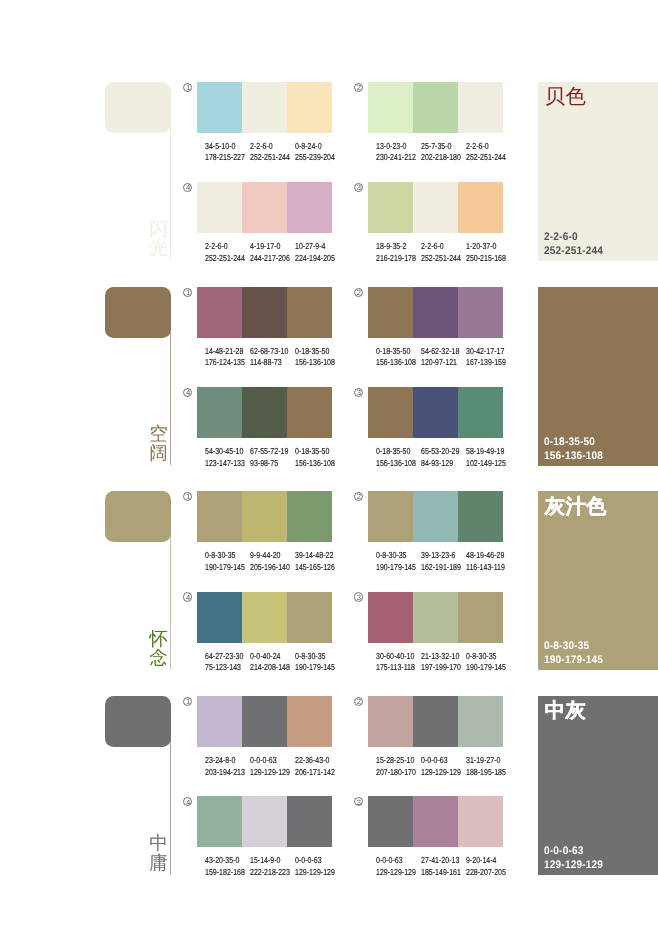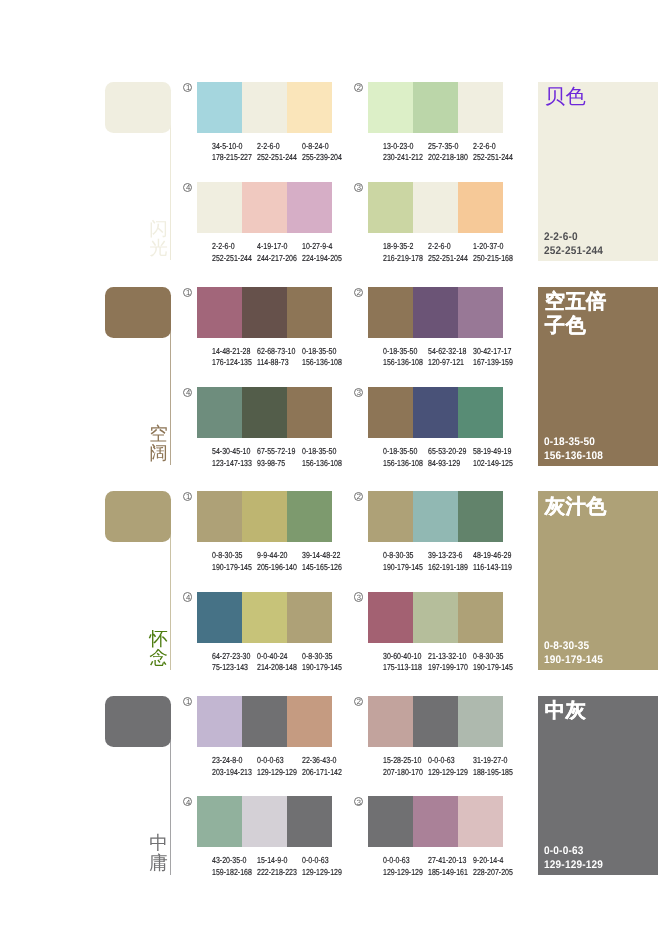--- a/index.html
+++ b/index.html
@@ -17,21 +17,21 @@
                word-break:break-all;overflow-wrap:anywhere;transform:translateZ(0);
                font-family:"Liberation Sans",sans-serif;}
 
   .group{position:absolute;width:135px;height:51px;}
   .idx{position:absolute;left:-14px;top:0.8px;width:9.1px;height:9.1px;
        border:0.85px solid #707070;border-radius:50%;box-sizing:border-box;}
   .idx-digit{position:absolute;left:-0.6px;top:-0.7px;width:9.1px;
              font-size:7.7px;line-height:9.1px;text-align:center;color:#5c5c5c;
              font-family:"Liberation Sans",sans-serif;transform:translateZ(0);}
   .sw{position:absolute;top:0;width:45px;height:51px;}
-  .caps{position:absolute;left:15px;top:59px;width:170px;height:26px;}
+  .caps{position:absolute;left:8px;top:59px;width:170px;height:26px;}
   .capcol{position:absolute;top:0;font-size:8.7px;line-height:11.4px;
           color:#1d1d21;white-space:nowrap;letter-spacing:0px;
           -webkit-text-stroke:0.16px #1d1d21;
           transform:scaleX(0.81) translateZ(0);transform-origin:0 0;}
 
   .panel{position:absolute;left:537.8px;width:120.2px;height:179.2px;}
   .panel-title{position:absolute;left:7.0px;top:4.3px;width:65px;
                font-size:20.3px;line-height:23.6px;font-weight:700;letter-spacing:0.3px;
                word-break:break-all;overflow-wrap:anywhere;transform:translateZ(0);
                -webkit-text-stroke:0.3px currentColor;}
@@ -132,21 +132,21 @@
           <div>2-2-6-0</div>
           <div>252-251-244</div>
         </div>
         <div class="capcol" style="left:90px;">
           <div>1-20-37-0</div>
           <div>250-215-168</div>
         </div>
       </div>
     </div>
     <div class="panel" style="background:#f0eee0;">
-      <div class="panel-title light" style="color:#6d28d9;">贝色</div>
+      <div class="panel-title light" style="color:#7f1d1d;">贝色</div>
       <div class="panel-code l1" style="color:#4f4f52;">2-2-6-0</div>
       <div class="panel-code l2" style="color:#4f4f52;">252-251-244</div>
     </div>
   </div>
   <div class="section" style="top:286.8px;">
     <div class="tone-rule" style="background:#b5a78f;"></div>
     <div class="tone-block" style="background:#8d7556;"></div>
     <div class="tone-label" style="top:137px;color:#8d7556;">空阔</div>
     <div class="group" style="left:197.3px;top:0.0px;">
       <div class="idx">
@@ -230,21 +230,20 @@
           <div>65-53-20-29</div>
           <div>84-93-129</div>
         </div>
         <div class="capcol" style="left:90px;">
           <div>58-19-49-19</div>
           <div>102-149-125</div>
         </div>
       </div>
     </div>
     <div class="panel" style="background:#8d7556;">
-      <div class="panel-title" style="color:#ffffff;">空五倍子色</div>
       <div class="panel-code l1" style="color:#ffffff;">0-18-35-50</div>
       <div class="panel-code l2" style="color:#ffffff;">156-136-108</div>
     </div>
   </div>
   <div class="section" style="top:491.3px;">
     <div class="tone-rule" style="background:#cac2a5;"></div>
     <div class="tone-block" style="background:#aea177;"></div>
     <div class="tone-label" style="top:137.5px;color:#4d7c0f;">怀念</div>
     <div class="group" style="left:197.3px;top:0.0px;">
       <div class="idx">

